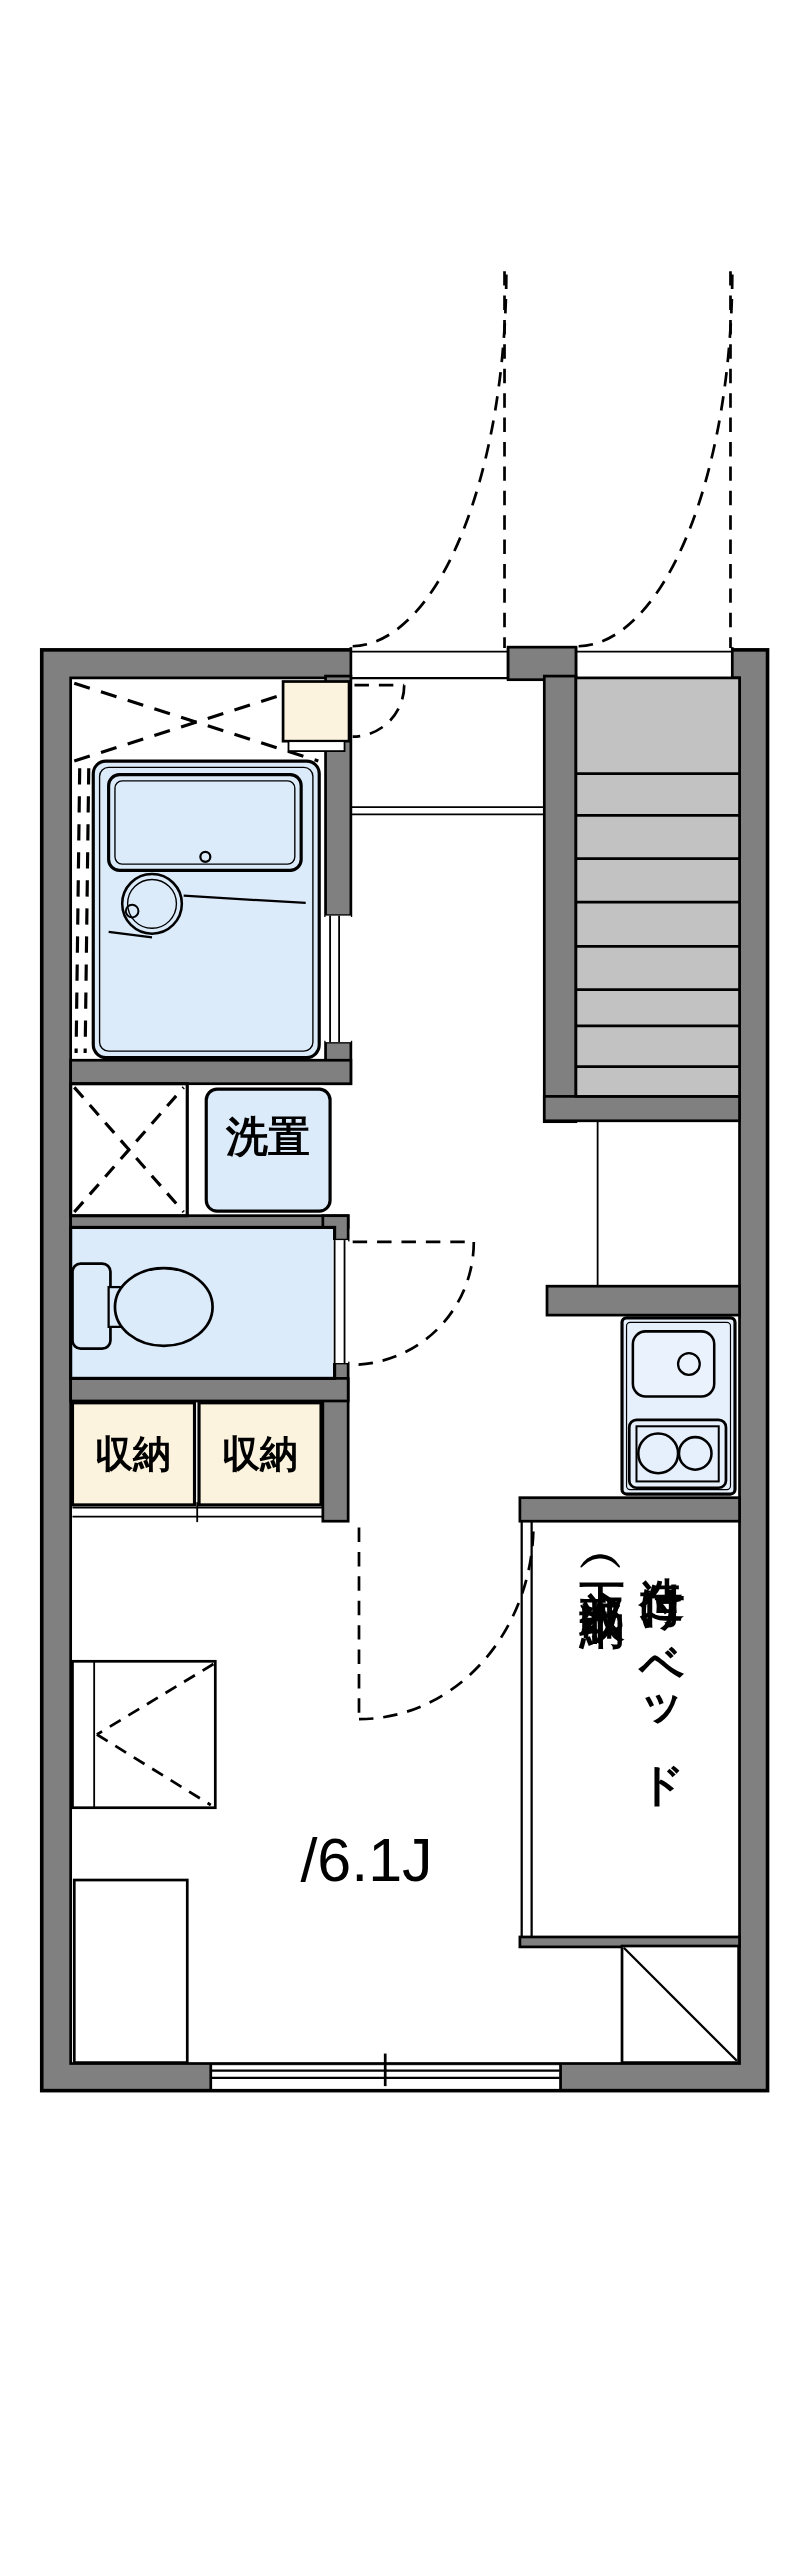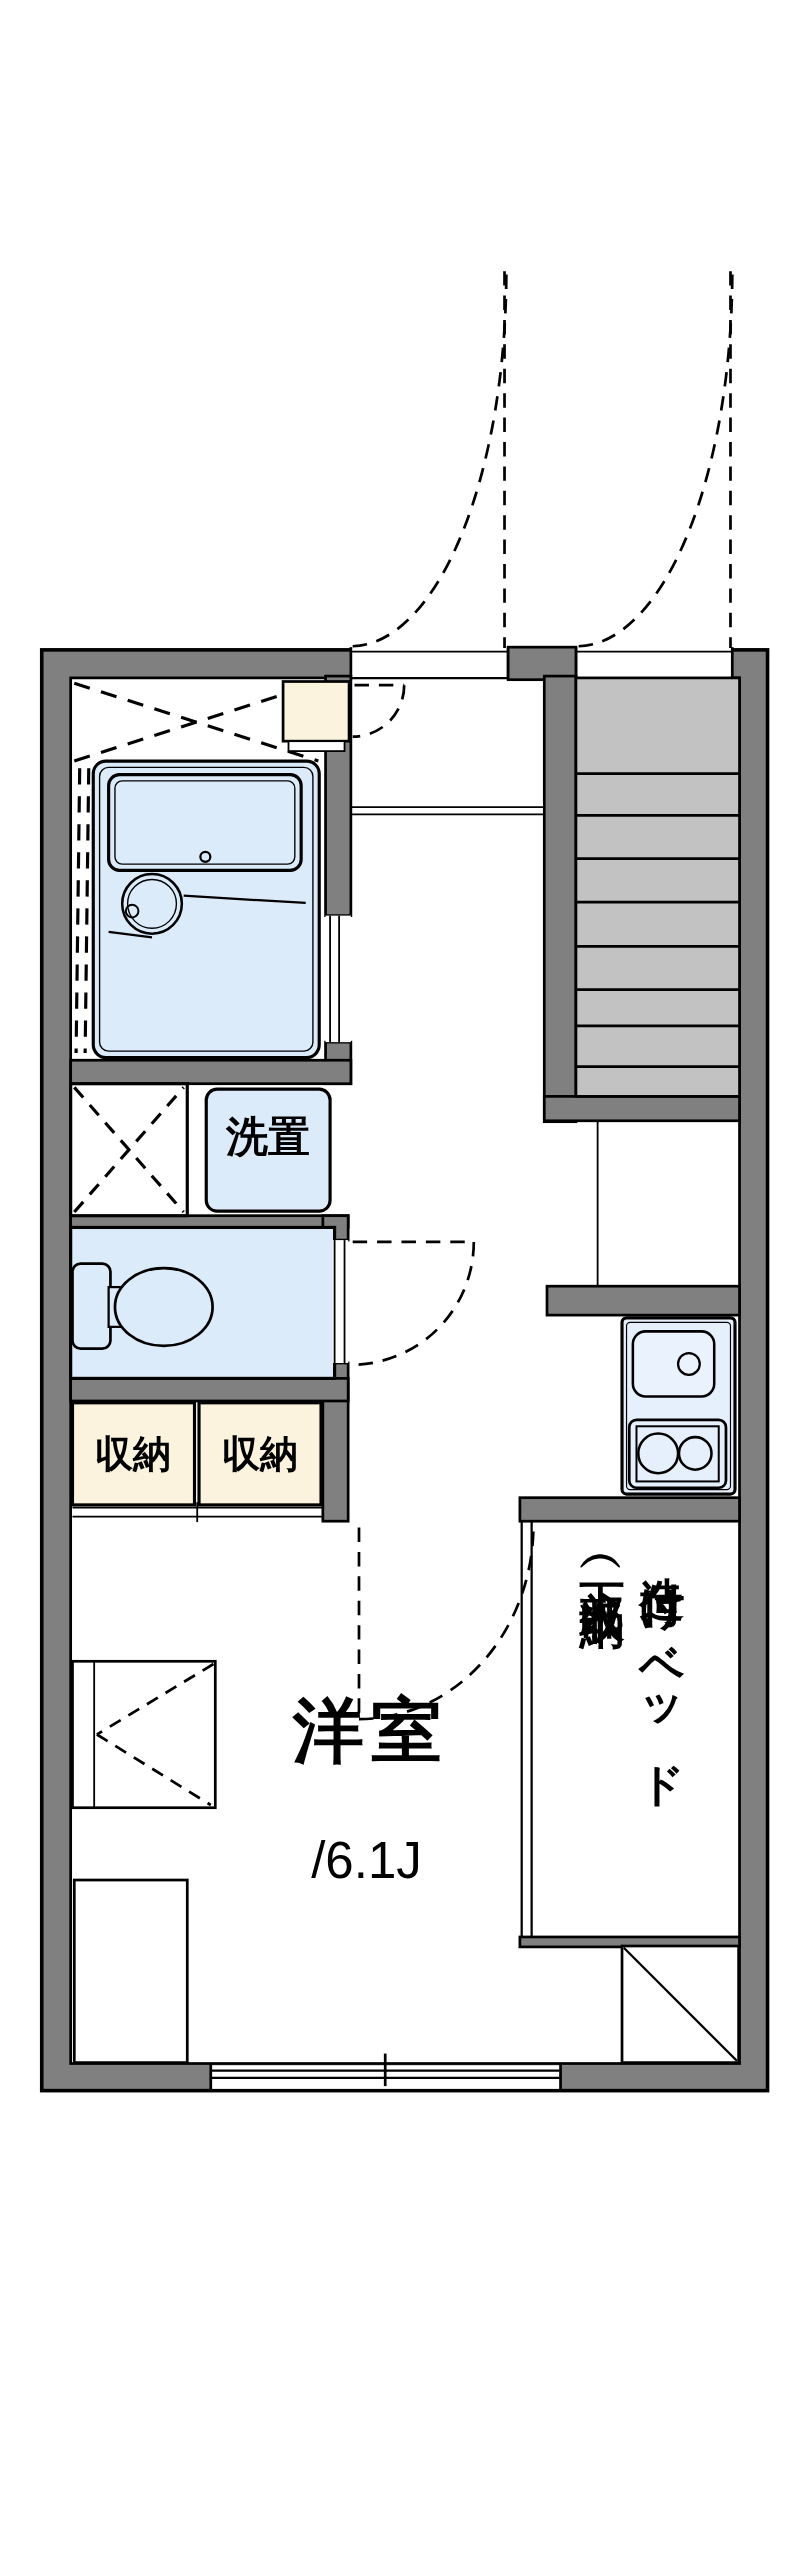--- a/index.html
+++ b/index.html
@@ -6,21 +6,21 @@
   .stage{position:relative;width:812px;height:2576px;background:#ffffff;overflow:hidden;
          font-family:"Liberation Sans","DejaVu Sans",sans-serif;color:#000;}
   .stage svg{position:absolute;left:0;top:0;}
   .lbl{position:absolute;display:flex;align-items:center;justify-content:center;
        color:#000;white-space:nowrap;}
   .lbl-washer{left:206px;top:1089px;width:124px;height:96px;font-size:42px;font-weight:600;}
   .lbl-storage1{left:72px;top:1403px;width:122px;height:102px;font-size:38px;font-weight:600;}
   .lbl-storage2{left:199px;top:1403px;width:122px;height:102px;font-size:38px;font-weight:600;}
   .lbl-room-name{left:267px;top:1690px;width:208px;height:83px;font-size:71px;font-weight:600;letter-spacing:7.2px;}
   .lbl-room-area{left:267px;top:1773px;width:199px;height:56px;font-size:51px;font-weight:500;}
-  .lbl-room-size{left:267px;top:1831px;width:199px;height:58px;font-size:51px;font-weight:500;}
+  .lbl-room-size{left:267px;top:1831px;width:199px;height:58px;font-size:61px;font-weight:500;}
   .lbl-bed{left:560px;top:1537px;width:132px;height:398px;
            writing-mode:vertical-rl;text-orientation:mixed;
            font-size:45px;font-weight:600;line-height:60px;letter-spacing:7.2px;
            display:block;text-align:left;padding-top:3.6px;}
   .lbl-bed div{white-space:nowrap;}
 </style>
 </head>
 <body>
 
 <div class="stage">
@@ -205,21 +205,20 @@
 
     <rect x="688" y="2153" width="129" height="129" fill="#ffffff" stroke="#000" stroke-width="3"></rect>
     <line x1="690" y1="2155" x2="815" y2="2280" stroke="#000" stroke-width="2.5"></line>
   </g>
 
 </svg>
 
 <div class="lbl lbl-washer">洗置</div>
 <div class="lbl lbl-storage1">収納</div>
 <div class="lbl lbl-storage2">収納</div>
-<div class="lbl lbl-room-name">洋室</div>
 <div class="lbl lbl-room-size">/6.1J</div>
 <div class="lbl-bed lbl">
   <div>造付けベッド</div>
   <div>（下部収納）</div>
 </div>
 
 </div>
 
 
 </body></html>

